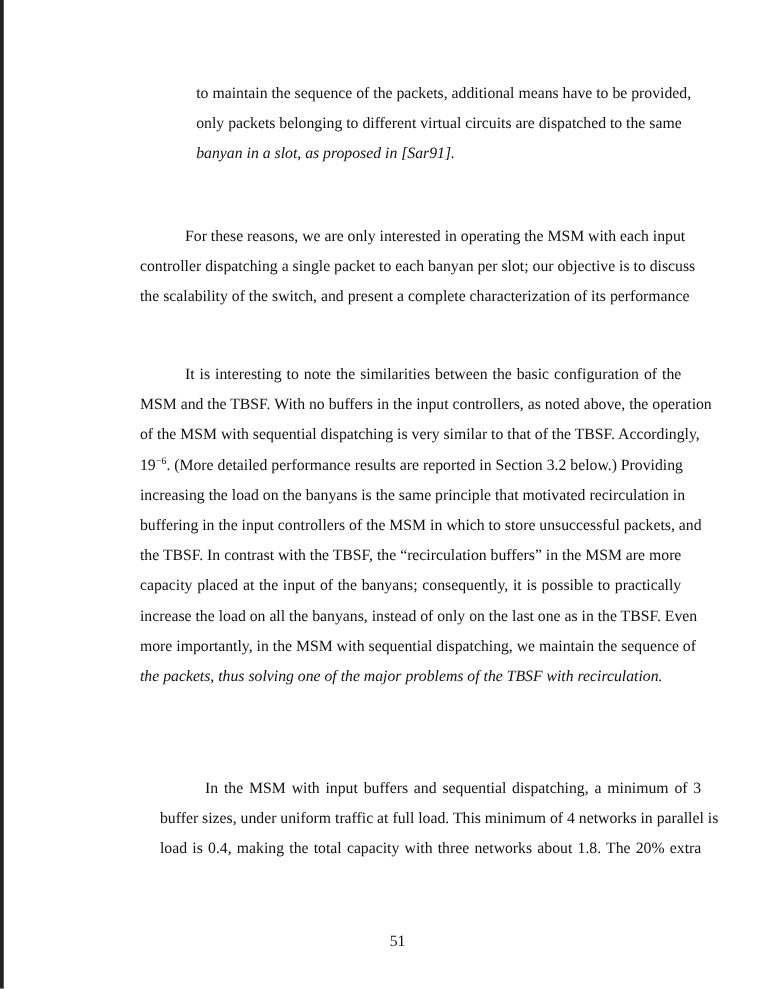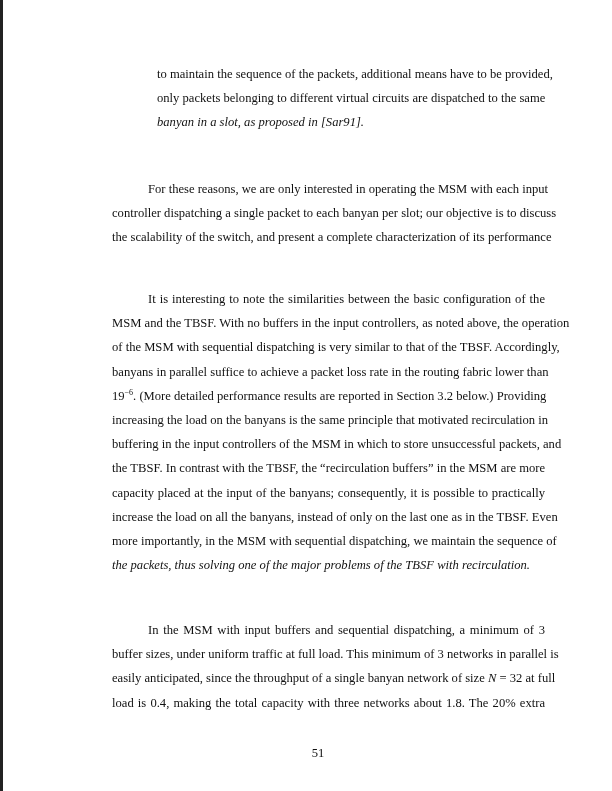--- a/index.html
+++ b/index.html
@@ -7,21 +7,21 @@
     width: 612px; height: 791px; background: #ffffff; position: relative; overflow: hidden;
     font-family: "Liberation Serif", "DejaVu Serif", serif; color: #111;
   }
   .left-rule { position: absolute; left: 0; top: 0; width: 3px; height: 791px; background: #222; }
   .block { position: absolute; text-align: justify; font-size: 12.6px; line-height: 24.2px; }
   .block .line { display: block; height: 24.2px; white-space: nowrap; text-align-last: justify; text-align: justify; }
   .block .line.last { text-align-last: left; font-style: italic; }
   .quote { left: 157px; width: 388px; top: 62px; }
   .p1 { left: 112px; width: 433px; top: 177px; }
   .p2 { left: 112px; width: 433px; top: 287px; }
-  .p3 { left: 112px; width: 433px; top: 618px; }
+  .p3 { left: 128px; width: 433px; top: 618px; }
   .indent { padding-left: 36px; }
   sup { font-size: 8px; vertical-align: 5px; line-height: 0; }
   .page-num { position: absolute; top: 746px; left: 12px; width: 612px; text-align: center; font-size: 12.6px; }
   .p3 .line { }
 </style>
 </head>
 <body>
 
 <div class="left-rule"></div>
 
@@ -34,31 +34,29 @@
 <div class="block p1">
   <span class="line indent">For these reasons, we are only interested in operating the MSM with each input</span>
   <span class="line">controller dispatching a single packet to each banyan per slot; our objective is to discuss</span>
   <span class="line">the scalability of the switch, and present a complete characterization of its performance</span>
 </div>
 
 <div class="block p2">
   <span class="line indent">It is interesting to note the similarities between the basic configuration of the</span>
   <span class="line">MSM and the TBSF. With no buffers in the input controllers, as noted above, the operation</span>
   <span class="line">of the MSM with sequential dispatching is very similar to that of the TBSF. Accordingly,</span>
-  <span class="line">banyans in parallel suffice to achieve a packet loss rate in the routing fabric lower than</span>
   <span class="line"><span>19</span><sup>−6</sup><span>. (More detailed performance results are reported in Section 3.2 below.) Providing</span></span>
   <span class="line">increasing the load on the banyans is the same principle that motivated recirculation in</span>
   <span class="line">buffering in the input controllers of the MSM in which to store unsuccessful packets, and</span>
   <span class="line">the TBSF. In contrast with the TBSF, the “recirculation buffers” in the MSM are more</span>
   <span class="line">capacity placed at the input of the banyans; consequently, it is possible to practically</span>
   <span class="line">increase the load on all the banyans, instead of only on the last one as in the TBSF. Even</span>
   <span class="line">more importantly, in the MSM with sequential dispatching, we maintain the sequence of</span>
   <span class="line last">the packets, thus solving one of the major problems of the TBSF with recirculation.</span>
 </div>
 
 <div class="block p3">
   <span class="line indent">In the MSM with input buffers and sequential dispatching, a minimum of 3</span>
-  <span class="line">buffer sizes, under uniform traffic at full load. This minimum of 3 networks in parallel is</span>
-  <span class="line"><span>easily anticipated, since the throughput of a single banyan network of size </span><i>N</i><span> = 32 at full</span></span>
+  <span class="line">buffer sizes, under uniform traffic at full load. This minimum of 4 networks in parallel is</span>
   <span class="line">load is 0.4, making the total capacity with three networks about 1.8. The 20% extra</span>
 </div>
 
 <div class="page-num">51</div>
 
 </body></html>

